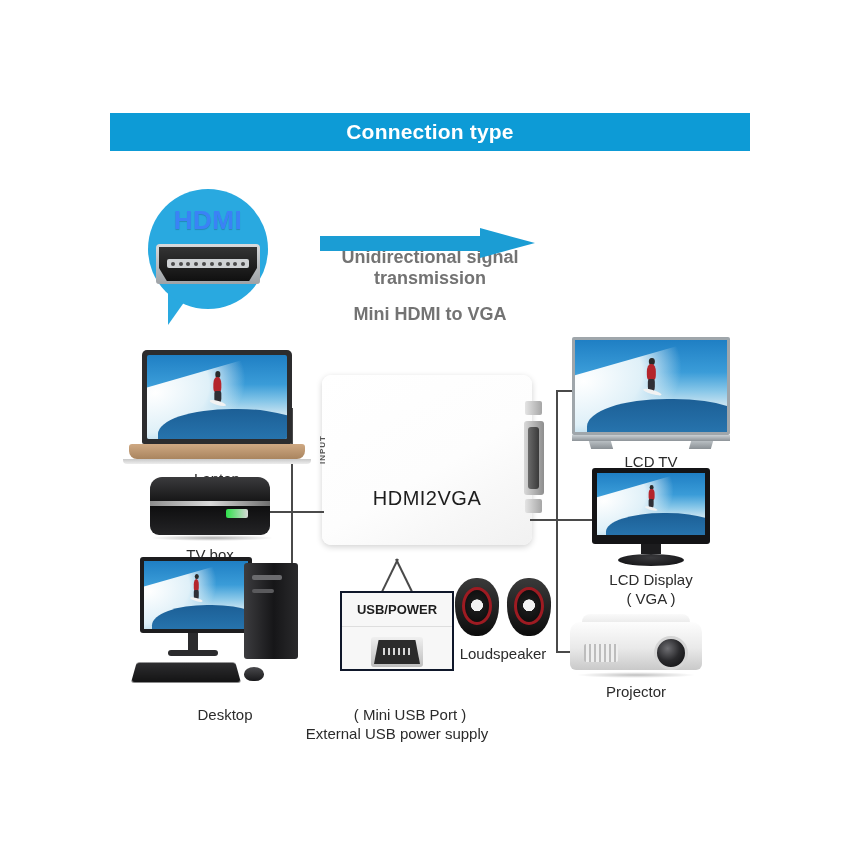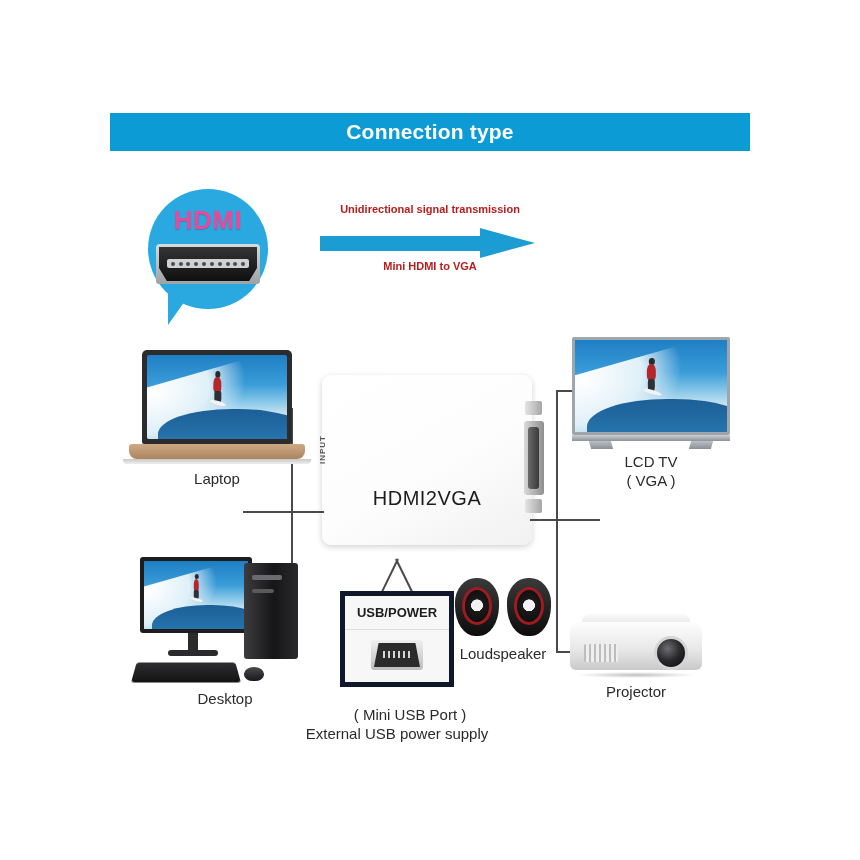--- a/index.html
+++ b/index.html
@@ -35,21 +35,21 @@
     border-color:transparent transparent transparent #29a9e0;
   }
   .badge-vga{left:600px;top:189px;}
   .badge-vga .tail{
     right:20px;top:88px;
     border-width:0 34px 48px 0;
     border-color:transparent #29a9e0 transparent transparent;
   }
   .badge-label{
     position:absolute;left:0;top:16px;width:120px;text-align:center;
-    color:#ec4899;font-size:26px;font-weight:bold;letter-spacing:.5px;
+    color:#3b82f6;font-size:26px;font-weight:bold;letter-spacing:.5px;
     text-shadow:0 1px 1px rgba(0,0,0,.18);
   }
   
   .hdmi-port{
     position:absolute;left:8px;top:55px;width:104px;height:40px;
     background:linear-gradient(#d8dadc,#9da2a6);
     border-radius:4px 4px 3px 3px;padding:3px;box-sizing:border-box;
   }
   .hdmi-port-inner{
     width:100%;height:100%;
@@ -77,21 +77,21 @@
   }
   .vga-row{position:absolute;left:0;right:0;display:flex;justify-content:center;gap:8px;}
   .vga-row i{display:block;width:7px;height:7px;background:#0a0a18;border-radius:50%;}
   .vga-r1{top:5px;}
   .vga-r2{top:14px;}
   .vga-r3{top:23px;}
 
   
   .flowtext{
     position:absolute;width:280px;text-align:center;
-    color:#b91c1c;font-size:11px;font-weight:bold;
+    color:#737373;font-size:18px;font-weight:bold;margin-top:44px;
   }
   .flow-top{left:290px;top:203px;}
   .flow-bottom{left:290px;top:260px;}
   .arrow{position:absolute;left:320px;top:228px;width:215px;height:30px;}
   .arrow .shaft{position:absolute;left:0;top:8px;width:165px;height:15px;background:#1b9dd4;}
   .arrow .head{
     position:absolute;left:160px;top:0;width:0;height:0;
     border-style:solid;border-width:15px 0 15px 55px;
     border-color:transparent transparent transparent #1b9dd4;
   }
@@ -293,22 +293,22 @@
     background:repeating-linear-gradient(90deg,#bdbdbd 0 2px,#efefef 2px 5px);
     border-radius:2px;
   }
   .proj-shadow{
     position:absolute;left:6px;top:58px;width:120px;height:6px;
     background:radial-gradient(ellipse,rgba(0,0,0,.25),rgba(0,0,0,0) 70%);
   }
 
   
   .usbbox{
-    position:absolute;left:340px;top:591px;width:114px;height:96px;
-    background:#f7f7f7;border:5px solid #0f172a;box-sizing:border-box;
+    position:absolute;left:340px;top:591px;width:114px;height:80px;
+    background:#f7f7f7;border:2px solid #0f172a;box-sizing:border-box;
   }
   .usbbox .cap{
     position:absolute;left:0;top:0;width:100%;height:34px;
     display:flex;align-items:center;justify-content:center;
     font-size:13px;font-weight:bold;color:#1d1d1d;
     border-bottom:1px solid #dedede;box-sizing:border-box;
   }
   .usb-port{
     position:absolute;left:50%;top:44px;transform:translateX(-50%);
     width:52px;height:30px;
@@ -418,40 +418,48 @@
             <div class="legs"></div>
             <div class="board"></div>
         </div>
       </div>
     </div>
     <div class="laptop-base"></div>
     <div class="laptop-foot"></div>
     <div class="device-label" style="width:150px;margin-top:5px;">Laptop</div>
   </div>
 
+  <div class="device" style="left:150px;top:477px;width:120px;">
+    <div class="tvbox">
+      <div class="band"></div>
+      <div class="led"></div>
+    </div>
+    <div class="tvbox-shadow"></div>
+    <div class="device-label" style="width:120px;margin-top:4px;">TV box</div>
+  </div>
 
   <div class="device" style="left:140px;top:557px;width:170px;height:150px;">
     <div style="position:relative;width:170px;height:128px;">
       <div class="desk-monitor">
         <div class="wave">
           <div class="surfer">
             <div class="head"></div>
               <div class="body"></div>
               <div class="legs"></div>
               <div class="board"></div>
           </div>
         </div>
       </div>
       <div class="desk-stand"></div>
       <div class="desk-base"></div>
       <div class="desk-tower"></div>
       <div class="desk-keyboard"></div>
       <div class="desk-mouse"></div>
     </div>
-    <div class="device-label" style="width:170px;margin-top:4px;">Desktop</div>
+    <div class="device-label" style="width:170px;margin-top:20px;">Desktop</div>
   </div>
 
   <div class="device" style="left:572px;top:337px;width:145px;">
     <div>
       <div class="lcdtv-frame">
         <div class="wave">
           <div class="surfer">
             <div class="head"></div>
               <div class="body"></div>
               <div class="legs"></div>
@@ -462,20 +470,38 @@
       <div class="lcdtv-bar"></div>
       <div class="lcdtv-legs">
           <span></span>
           <span></span>
         </div>
     </div>
     <div class="device-label" style="width:158px;margin-top:3px;">LCD TV</div>
     <div class="device-label" style="width:158px;">( VGA )</div>
   </div>
 
+  <div class="device" style="left:592px;top:468px;width:118px;">
+    <div>
+      <div class="mon-frame">
+        <div class="wave">
+          <div class="surfer">
+            <div class="head"></div>
+              <div class="body"></div>
+              <div class="legs"></div>
+              <div class="board"></div>
+          </div>
+        </div>
+      </div>
+      <div class="mon-neck"></div>
+      <div class="mon-base"></div>
+    </div>
+    <div class="device-label" style="width:118px;margin-top:4px;">LCD Display</div>
+    <div class="device-label" style="width:118px;">( VGA )</div>
+  </div>
 
   <div class="device" style="left:570px;top:614px;width:132px;">
     <div class="proj">
       <div class="proj-top"></div>
       <div class="proj-body"></div>
       <div class="proj-vent"></div>
       <div class="proj-lens"></div>
       <div class="proj-shadow"></div>
     </div>
     <div class="device-label" style="width:132px;margin-top:6px;">Projector</div>

